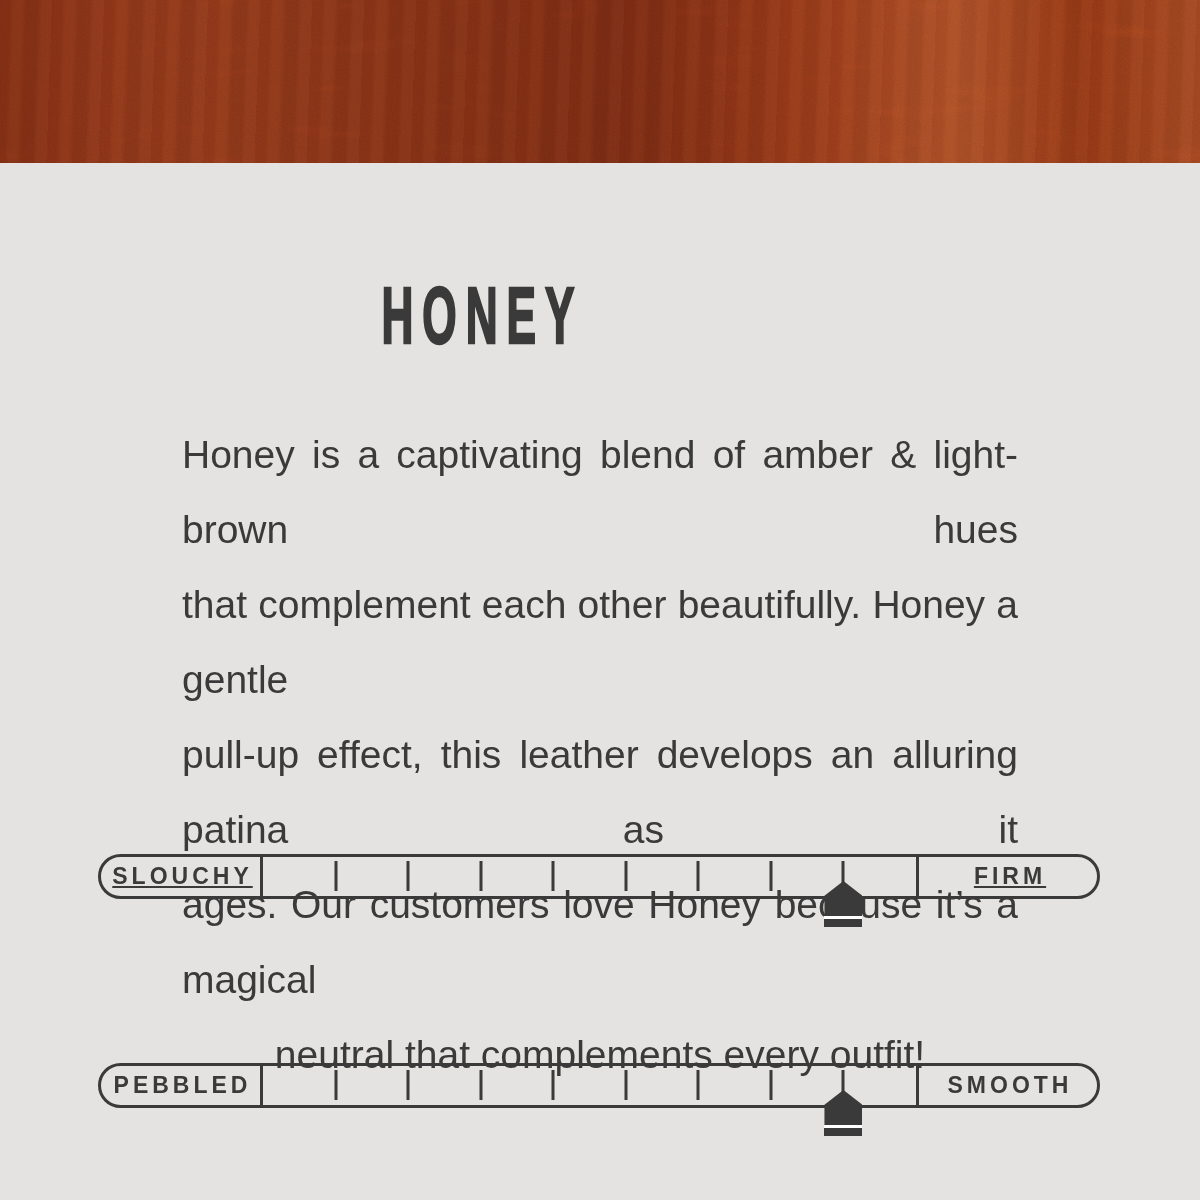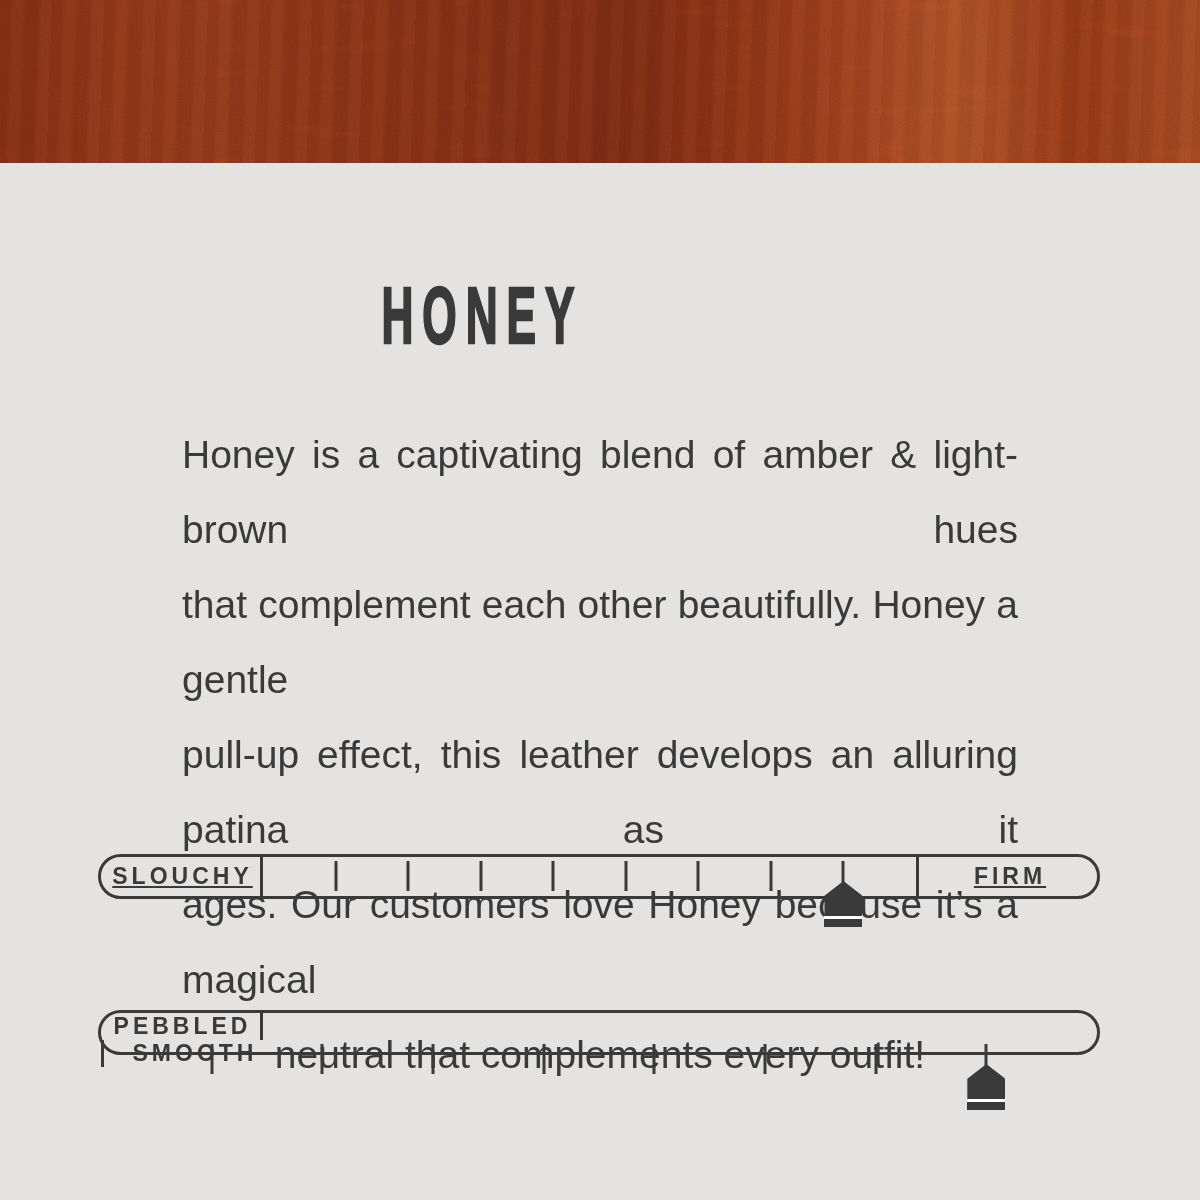--- a/index.html
+++ b/index.html
@@ -70,21 +70,21 @@
 
   
   .scale{
     position:absolute;left:98px;width:1002px;height:45px;
     box-sizing:border-box;
     border:3px solid var(--ink);
     border-radius:24px;
     display:flex;
   }
   .scale-1{top:854px;text-decoration:underline;}
-  .scale-2{top:1010px;flex-direction:column;}
+  .scale-2{top:1063px;}
   .scale-end{
     box-sizing:border-box;
     display:flex;align-items:center;justify-content:center;
     font-weight:700;font-size:23px;letter-spacing:4px;
     padding-left:4px; 
     white-space:nowrap;
   }
   .scale-end.left{width:162px;border-right:3px solid var(--ink);}
   .scale-end.right{width:181px;border-left:3px solid var(--ink);}
   .scale-track{flex:1;position:relative;}

